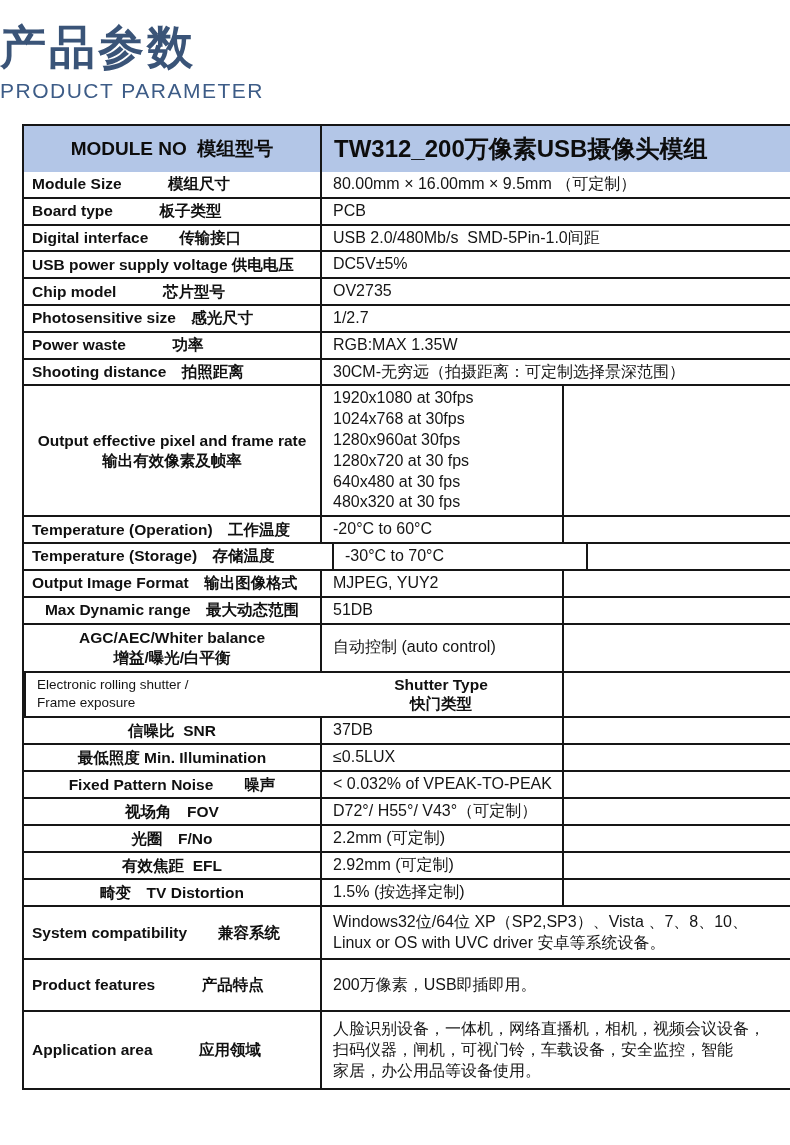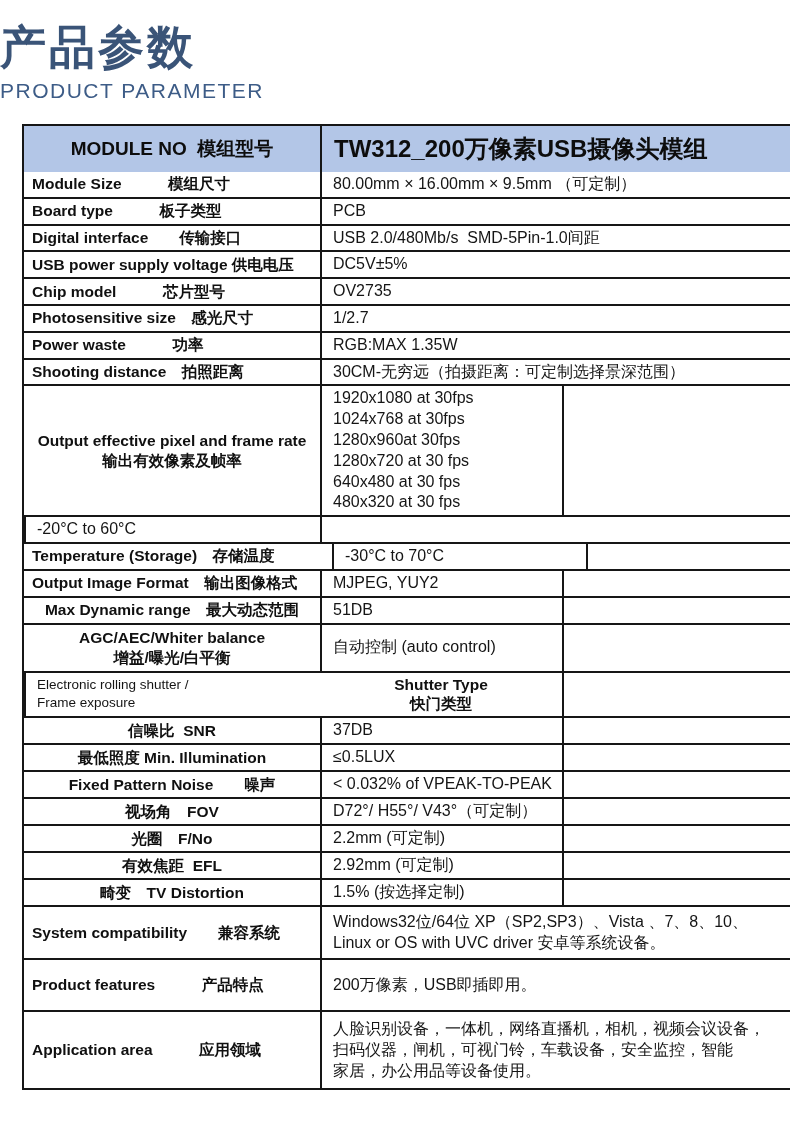--- a/index.html
+++ b/index.html
@@ -103,20 +103,21 @@
       <div class="trow" style="min-height: 23px;">
         <div class="cell label"><div>Shooting distance　拍照距离</div></div>
         <div class="cell value vdiv"><div>30CM-无穷远（拍摄距离：可定制选择景深范围）</div></div>
       </div>
       <div class="trow three" style="min-height: 126px;">
         <div class="cell label center"><div>Output effective pixel and frame rate</div><div>输出有效像素及帧率</div></div>
         <div class="cell value vdiv"><div>1920x1080 at 30fps</div><div>1024x768 at 30fps</div><div>1280x960at 30fps</div><div>1280x720 at 30 fps</div><div>640x480 at 30 fps</div><div>480x320 at 30 fps</div></div>
         <div class="cell extra vdiv"></div>
       </div>
       <div class="trow three" style="min-height: 23px;">
+        <div class="cell label"><div>Temperature (Operation)　工作温度</div></div>
         <div class="cell value vdiv"><div>-20°C to 60°C</div></div>
         <div class="cell extra vdiv"></div>
       </div>
       <div class="trow three" style="min-height: 23px; gap: 12px;">
         <div class="cell label"><div>Temperature (Storage)　存储温度</div></div>
         <div class="cell value vdiv"><div>-30°C to 70°C</div></div>
         <div class="cell extra vdiv"></div>
       </div>
       <div class="trow three" style="min-height: 25px;">
         <div class="cell label"><div>Output Image Format　输出图像格式</div></div>

